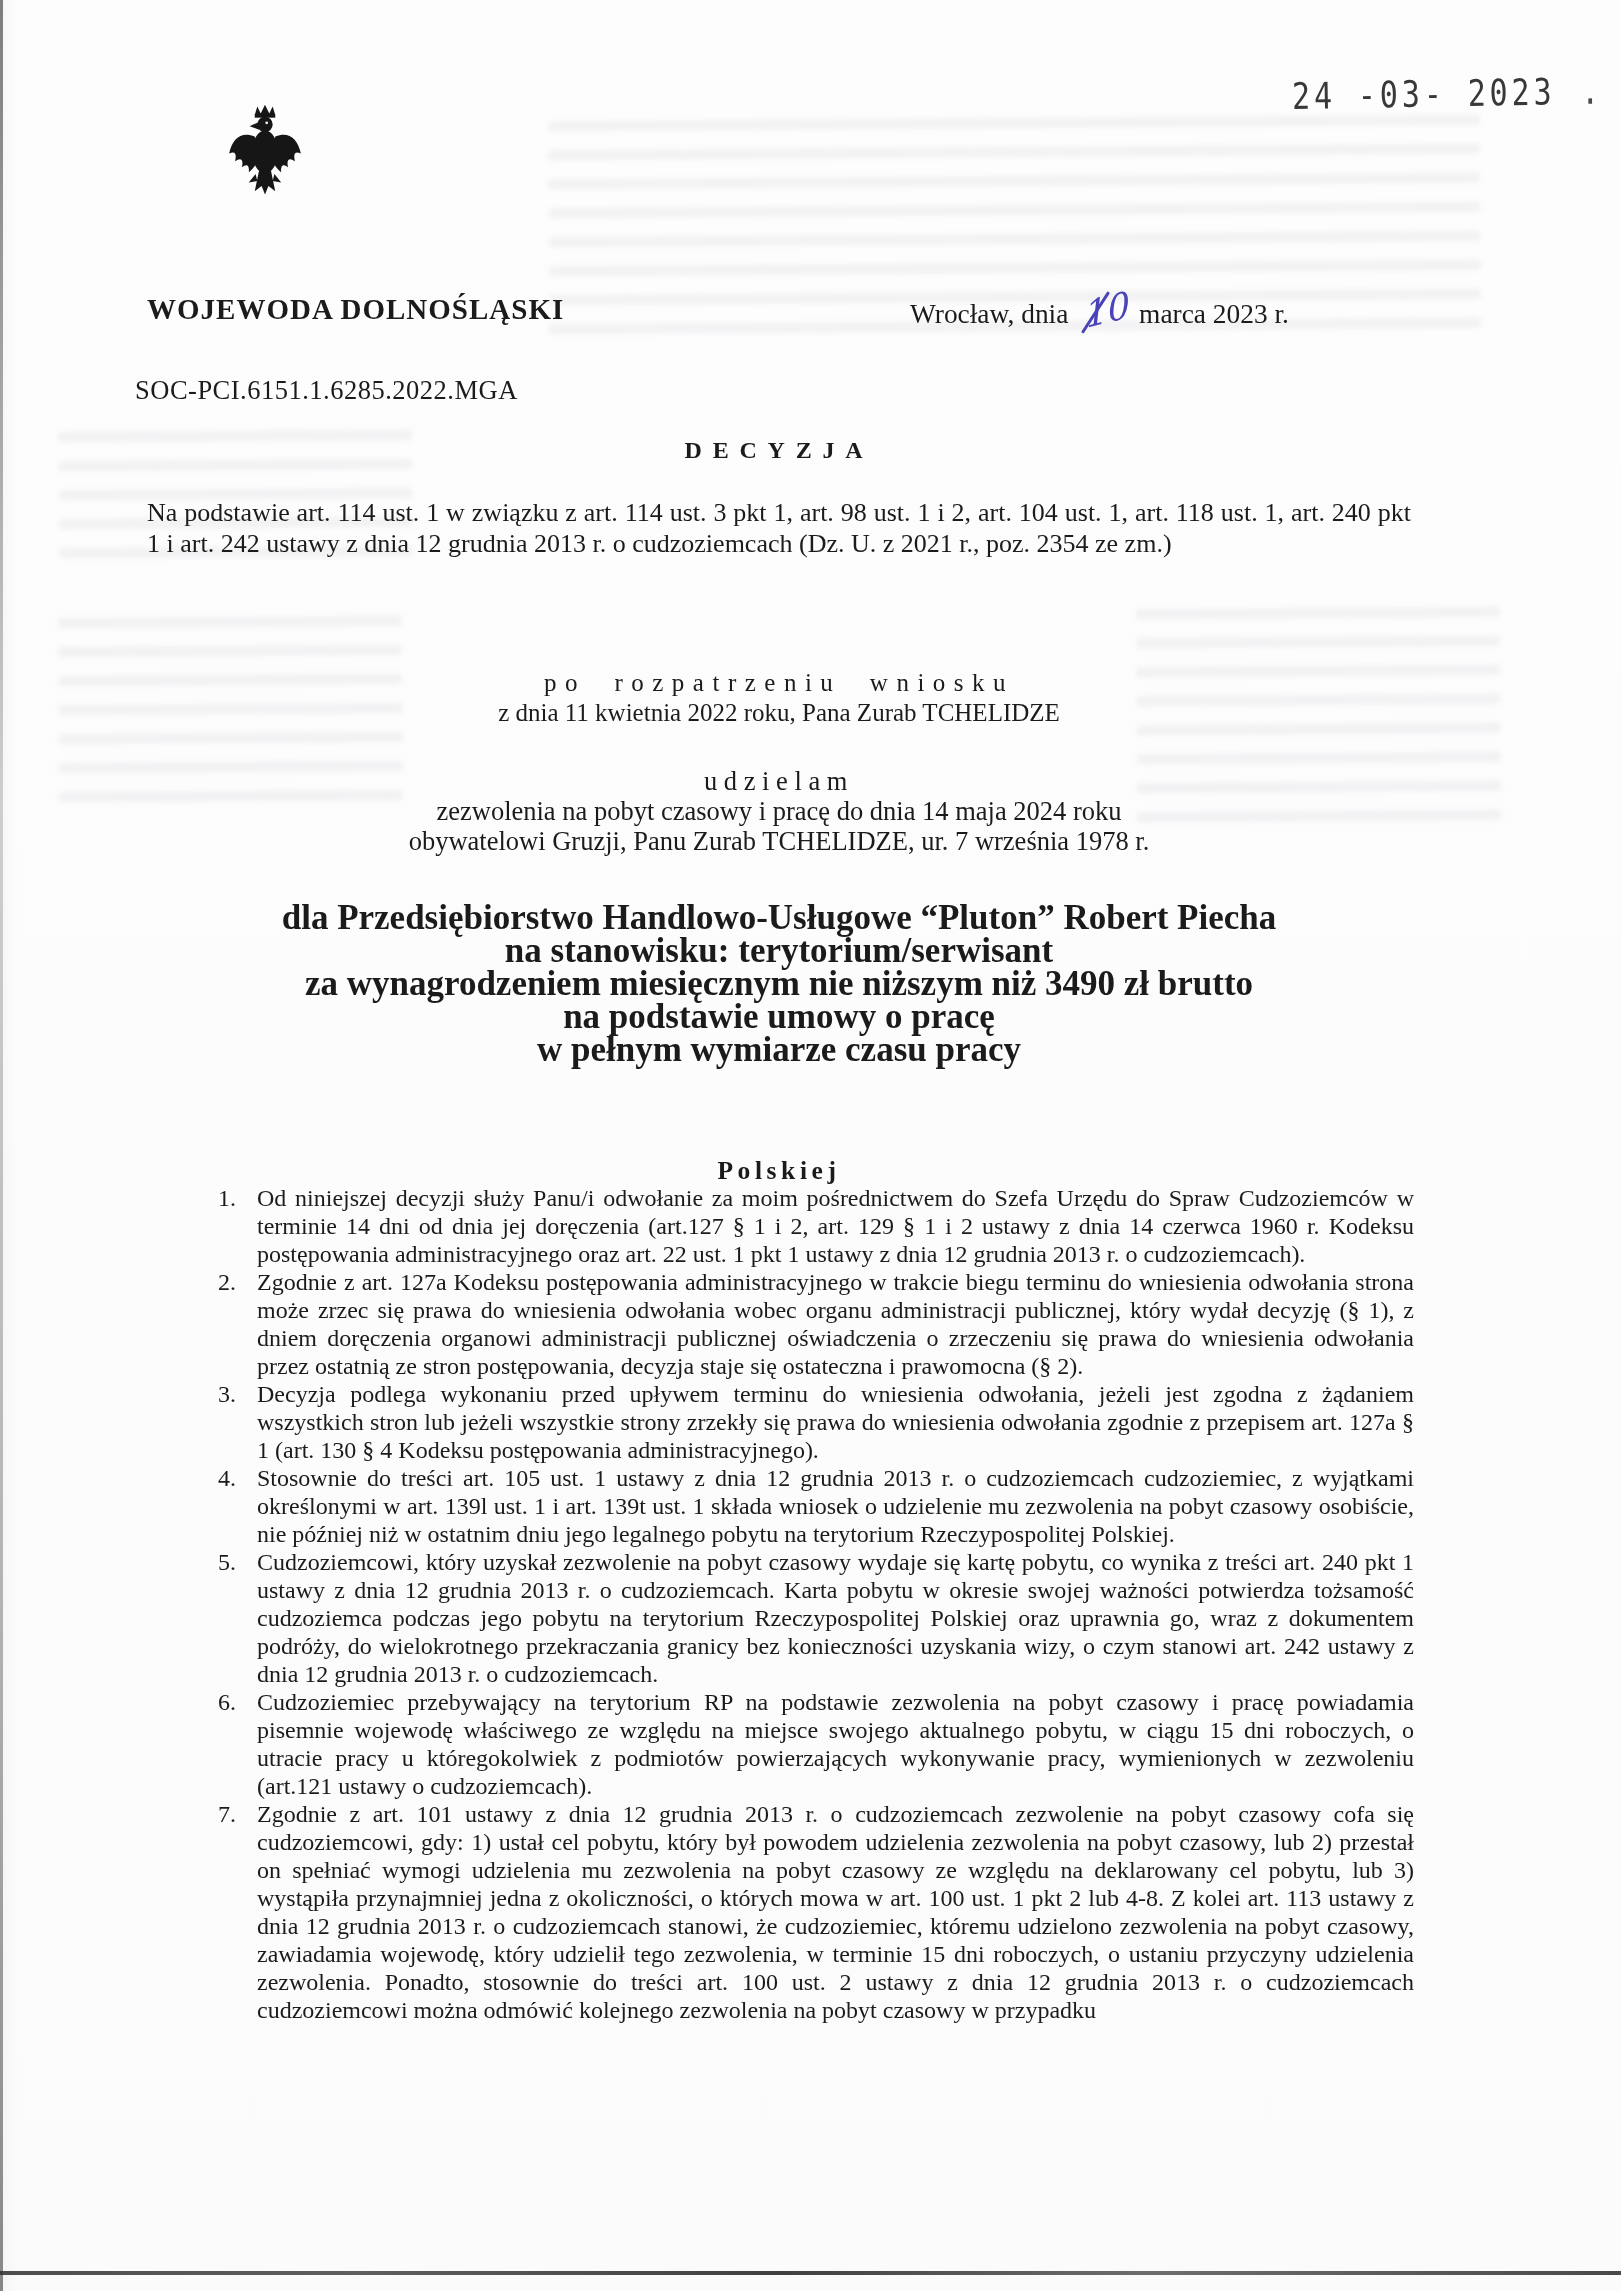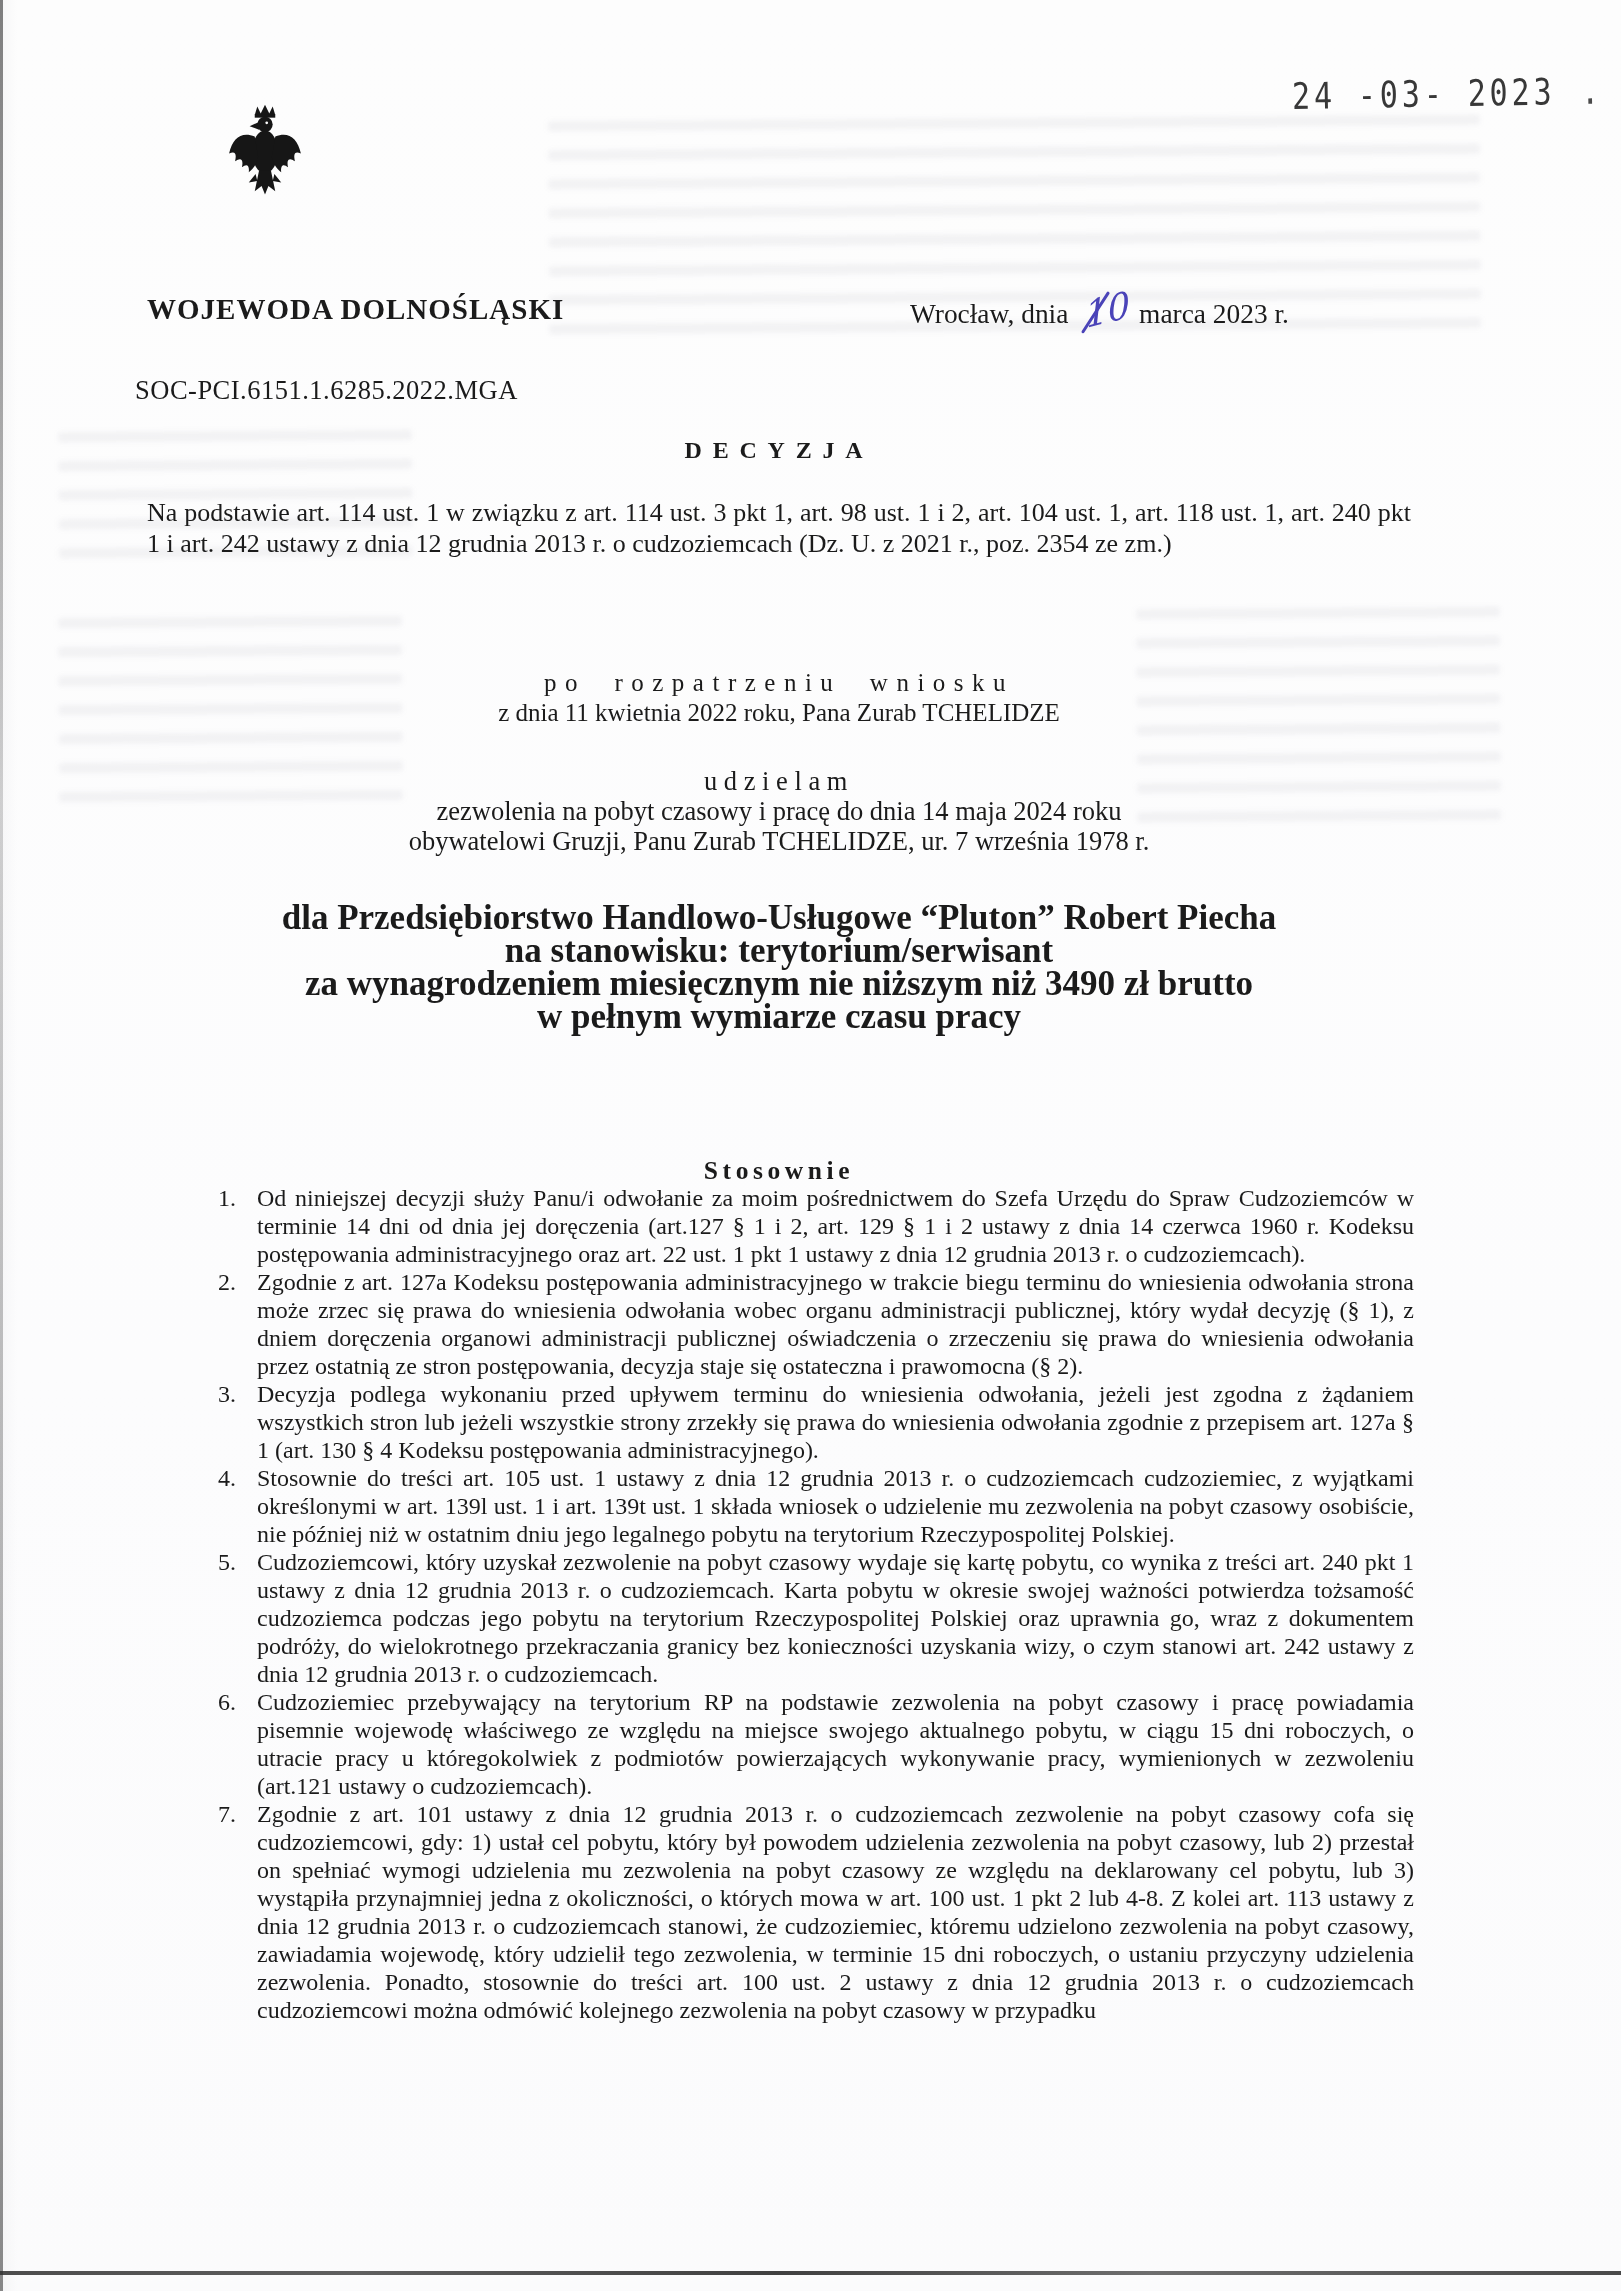--- a/index.html
+++ b/index.html
@@ -162,25 +162,26 @@
   <div class="abs stack grant-stack">
     <div class="spaced-mid">udzielam</div>
     <div>zezwolenia na pobyt czasowy i pracę do dnia 14 maja 2024 roku</div>
     <div>obywatelowi Gruzji, Panu Zurab TCHELIDZE, ur. 7 września 1978 r.</div>
   </div>
 
   <div class="abs stack employ-stack">
     <div>dla Przedsiębiorstwo Handlowo-Usługowe “Pluton” Robert Piecha</div>
     <div>na stanowisku: terytorium/serwisant</div>
     <div>za wynagrodzeniem miesięcznym nie niższym niż 3490 zł brutto</div>
+    <div>na podstawie umowy o pracę</div>
     <div>w pełnym wymiarze czasu pracy</div>
   </div>
 
 
-  <h2 class="abs pouczenie-heading">Stosownie</h2>
+  <h2 class="abs pouczenie-heading">Polskiej</h2>
 
   <ol class="abs instructions">
     <li>
       <span class="num">1.</span>
       <span class="txt">Od niniejszej decyzji służy Panu/i odwołanie za moim pośrednictwem do Szefa Urzędu do Spraw Cudzoziemców w terminie 14 dni od dnia jej doręczenia (art.127 § 1 i 2, art. 129 § 1 i 2 ustawy z dnia 14 czerwca 1960 r. Kodeksu postępowania administracyjnego oraz art. 22 ust. 1 pkt 1 ustawy z dnia 12 grudnia 2013 r. o cudzoziemcach).</span>
     </li>
     <li>
       <span class="num">2.</span>
       <span class="txt">Zgodnie z art. 127a Kodeksu postępowania administracyjnego w trakcie biegu terminu do wniesienia odwołania strona może zrzec się prawa do wniesienia odwołania wobec organu administracji publicznej, który wydał decyzję (§ 1), z dniem doręczenia organowi administracji publicznej oświadczenia o zrzeczeniu się prawa do wniesienia odwołania przez ostatnią ze stron postępowania, decyzja staje się ostateczna i prawomocna (§ 2).</span>
     </li>

